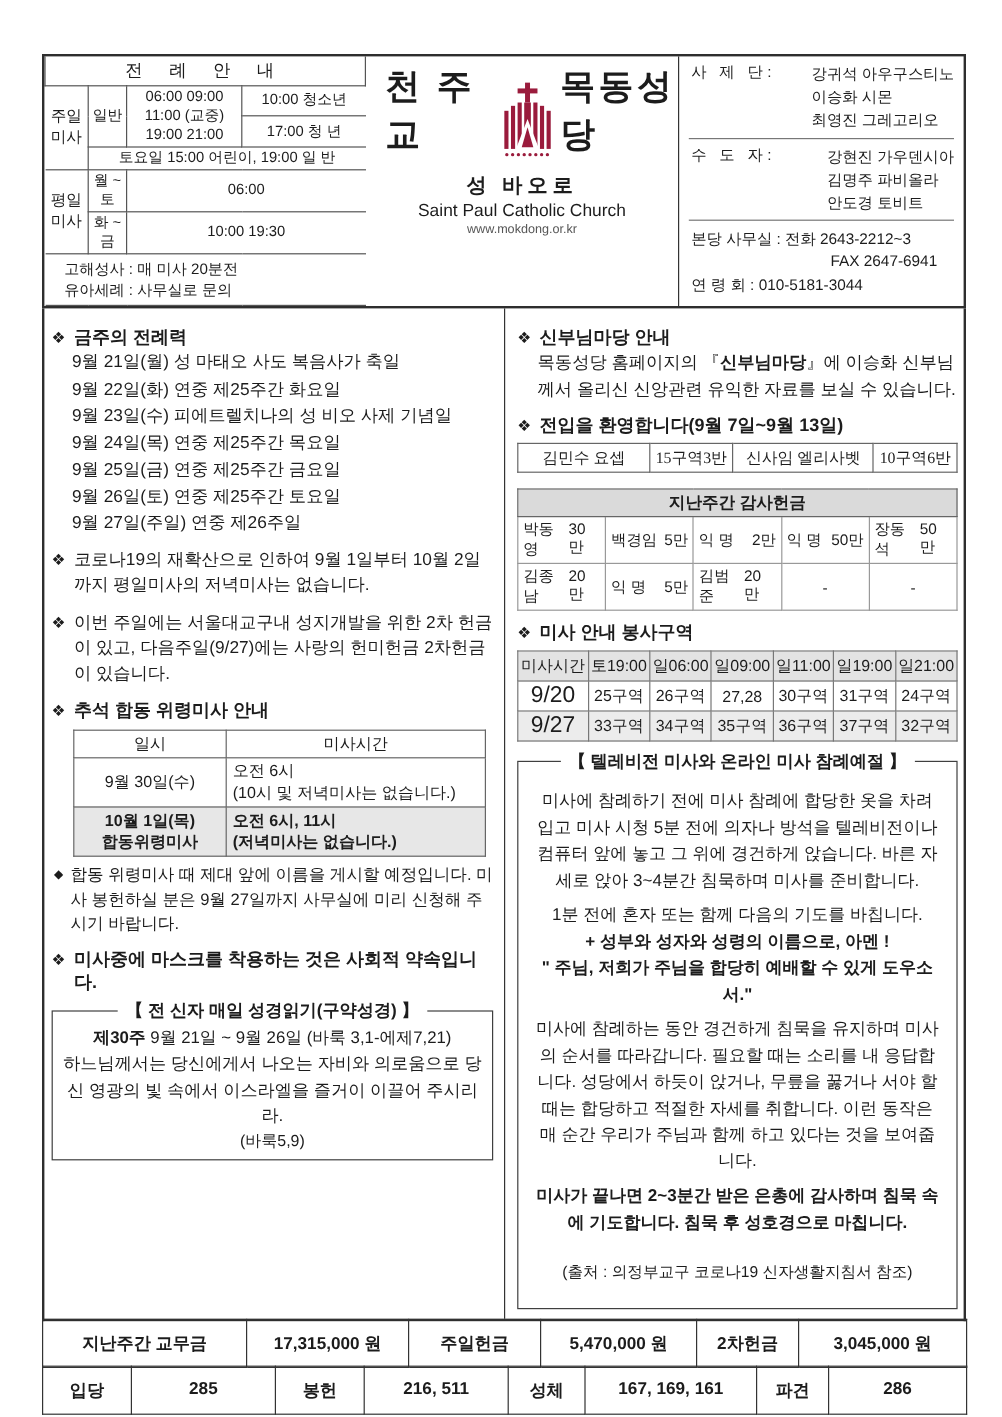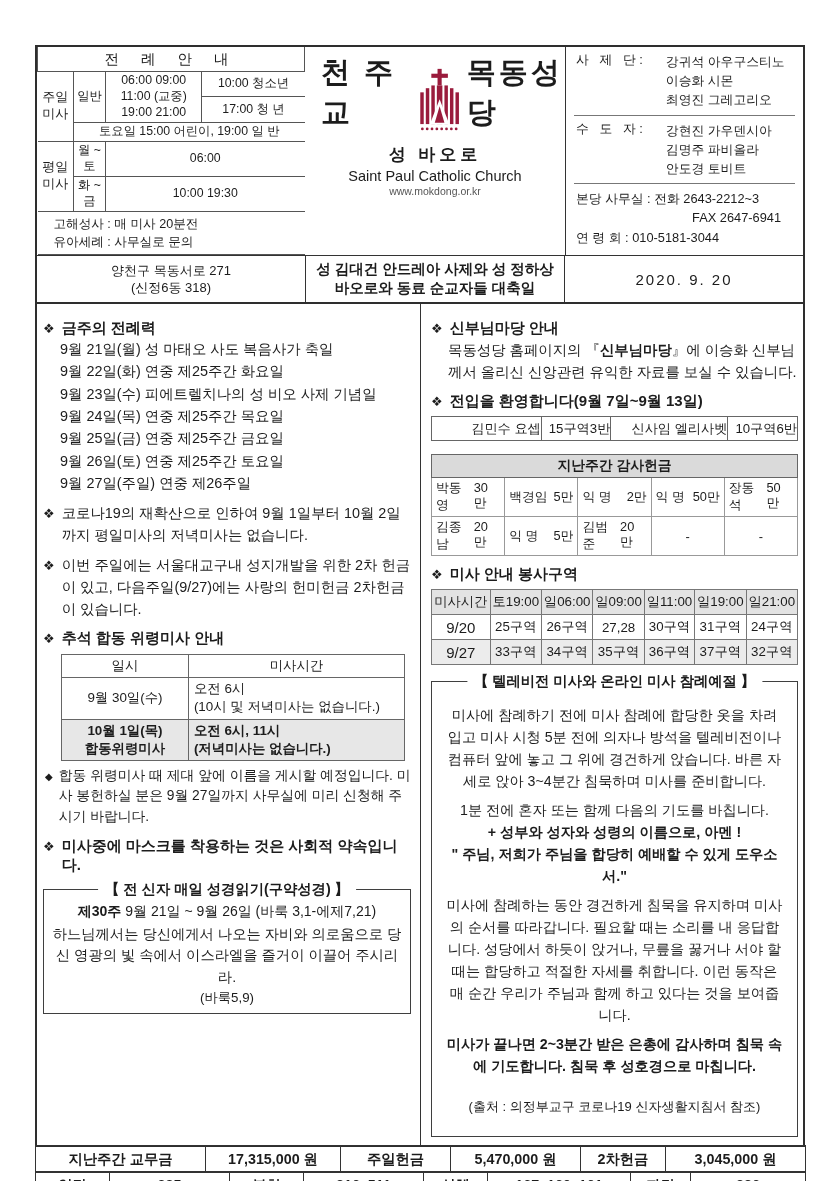--- a/index.html
+++ b/index.html
@@ -33,21 +33,21 @@
   .brandcell { display:flex; flex-direction:column; align-items:center; padding-top:6px; }
   .brandrow { display:flex; align-items:flex-start; justify-content:center;margin-left:16px; }
   .brandname { font-size:29px; font-weight:700; letter-spacing:3px; padding-bottom:16px; }
   .brand-sub { font-size:17px; font-weight:700; letter-spacing:4px; margin-top:-8px; }
   .brand-en { font-size:14.5px; margin-top:2px; }
   .brand-web { font-size:10.5px; color:#555; margin-top:1px; }
 
   .infocell { border-left:1.6px solid #333; font-size:12.8px; padding:0 8px; }
   .info-sec { border-bottom:1px solid #777; padding:5px 0 5px 2px; }
   .info-sec:last-child { border-bottom:none; }
-  .info-row { display:flex; gap:23px; }
+  .info-row { display:flex; gap:23px;justify-content:space-between; }
   .ilabel { white-space:pre; }
   .inames div { line-height:1.5; }
   .fax-line { text-align:right; padding-right:14px; line-height:1.5; }
   .ln { line-height:1.5; }
 
   
   .main { display:grid; grid-template-columns:384px 384px; border:2px solid #2e2e2e; border-top:none; min-height:752px; }
   .lcol { border-right:1.4px solid #333; padding:6px 9px 8px 6px; }
   .rcol { padding:6px 7px 8px 10px; }
   .sec { margin-top:9px; }
@@ -66,43 +66,43 @@
 
   .titlebox { position:relative; border:1.5px solid #3f3f3f; text-align:center; background:#fff; }
   .titlebox .box-title { position:absolute; top:-10px; left:50%; transform:translateX(-50%); background:#fff; padding:0 7px; font-weight:700; font-size:14.3px; white-space:nowrap; }
   .bible { margin-top:14px; padding:13px 8px 6px; }
   .bible .l1 { font-size:14px; }
   .bible .wk { font-weight:700; }
   .bible .verse { font-size:14.3px; line-height:1.5; margin-top:3px; }
   .bible .cite { font-size:13.3px; margin-top:1px; }
 
   .welctab { width:100%; margin-top:5px; }
-  .welctab td { border:1px solid #666; font-size:13.2px; text-align:right; height:24px; }
+  .welctab td { border:1px solid #666; font-size:13.2px; text-align:center; height:24px;font-family:Liberation Serif, serif; }
   .welctab td + td { border-left:1px dotted #888; }
 
   .thanks { width:100%; margin-top:13px; }
   .thanks .cap { background:#dadada; font-weight:700; font-size:13.8px; text-align:center; border:1px solid #666; padding:2px 0; }
   .thanks td { border:1px solid #999; font-size:12.8px; padding:2px 4px; height:22px; }
   .thanks .pair { display:flex; justify-content:space-between; }
   .thanks .dash { text-align:center; }
 
   .servers { width:100%; margin-top:5px; }
   .servers td { border:1px solid #777; text-align:center; font-size:13.3px; height:25px; }
   .servers .hd { background:#e3e3e3; }
   .servers .alt { background:#ececec; }
-  .servers .dt { font-size:15px; }
+  .servers .dt { font-size:19px; }
 
   .tvbox { margin-top:16px; padding:15px 9px 12px; }
   .tvbox p { font-size:14.2px; line-height:1.55; margin:7px 4px; }
   .tvbox .b { font-weight:700; }
   .tvbox .src { font-size:13px; margin-top:20px; }
 
   
   .fin { width:100%; table-layout:fixed; margin-top:-2px; }
-  .fin td { border:1.6px solid #333; text-align:center; font-weight:700; font-size:14.3px; height:27px; padding:0 2px; }
+  .fin td { border:1.6px solid #333; text-align:center; font-weight:700; font-size:14.3px; height:40px; padding:0 2px; }
 </style>
 </head>
 <body>
 
 <div class="sheet">
 
   <div class="hdr">
     <div class="hdr-top">
 
       <table class="sched">
@@ -201,27 +201,20 @@
           </div>
         </div>
         <div class="info-sec">
           <div class="ln"><span>본당 사무실 :</span> <span>전화 2643-2212~3</span></div>
           <div class="fax-line">FAX 2647-6941</div>
           <div class="ln"><span>연   령   회  :</span> <span>010-5181-3044</span></div>
         </div>
       </div>
     </div>
 
-    <div class="hdr-bot">
-      <div class="addr-cell pre">양천구 목동서로 271
-(신정6동 318)</div>
-      <div class="feast-cell pre">성 김대건 안드레아 사제와 성 정하상
-바오로와 동료 순교자들 대축일</div>
-      <div class="date-cell">2020.  9. 20</div>
-    </div>
   </div>
 
   <div class="main">
 
     <div class="lcol">
 
       <div class="sec">
         <div class="sec-h">
             <span class="bullet">❖</span>
             <span>금주의 전례력</span>

